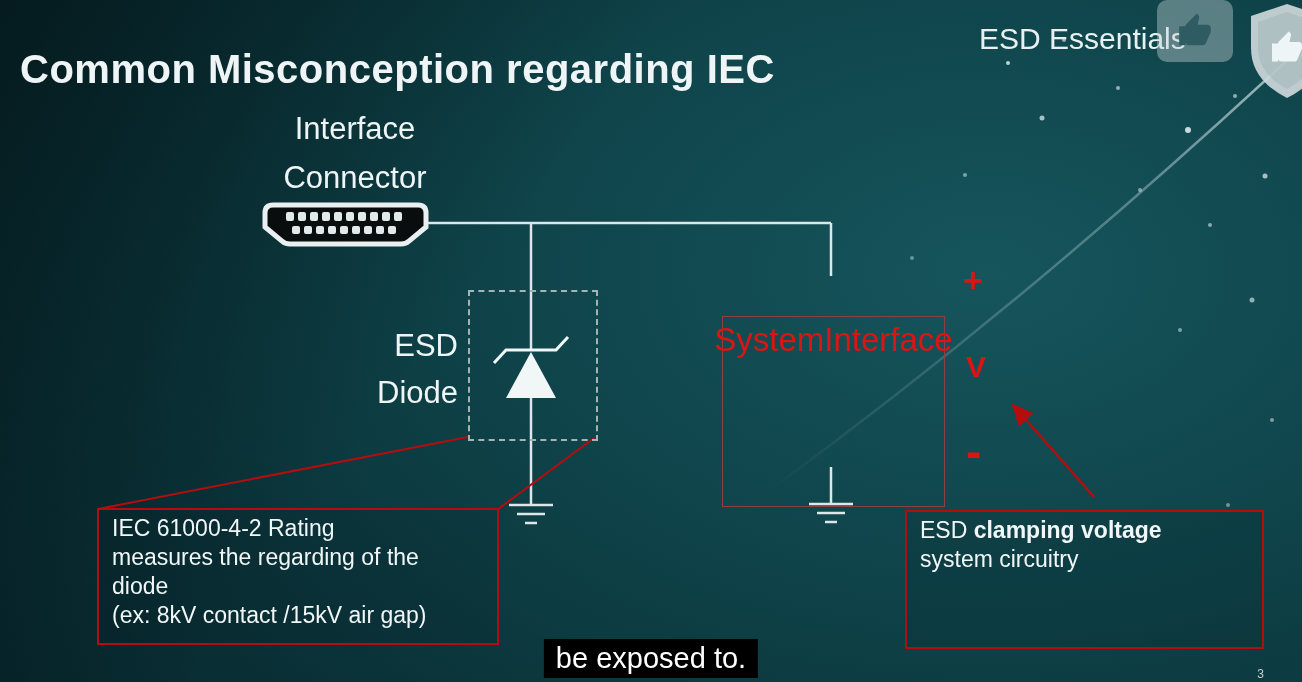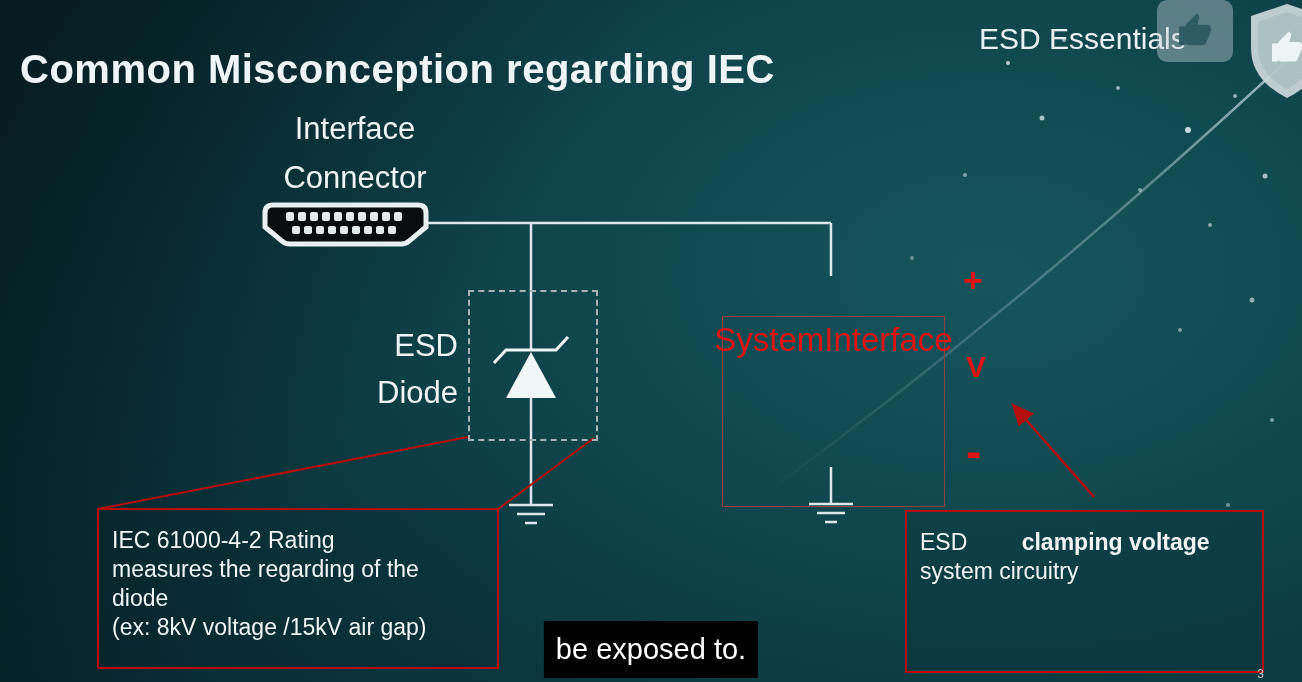--- a/index.html
+++ b/index.html
@@ -24,26 +24,26 @@
     font-size:31px;line-height:47px;color:#eff5f6;}
   .system-box{position:absolute;left:722px;top:277px;width:221px;height:189px;
     border:1px solid #8d4040;display:flex;flex-direction:row;
     align-items:flex-start;justify-content:center;
     font-size:33px;line-height:45px;color:#dc1414;margin-top:39px;}
   .terminal{position:absolute;color:#dc1414;font-weight:bold;}
   .t-plus{left:963px;top:261px;font-size:34px;}
   .t-v{left:966px;top:350px;font-size:30px;}
   .t-minus{left:966px;top:424px;font-size:46px;}
   .callout{position:absolute;border:2px solid #b40d0d;color:#f1f6f7;
-    font-size:23px;line-height:29px;padding:16px 13px;background:rgba(5,28,33,0.15);}
+    font-size:23px;line-height:29px;padding:4px 13px;background:rgba(5,28,33,0.15);}
   .callout-left{left:97px;top:508px;width:372px;height:125px;}
   .callout-right{left:905px;top:510px;width:329px;height:127px;}
-  .callout .bold{font-weight:bold;margin-left:48px;}
+  .callout .bold{font-weight:bold;}
   .caption{position:absolute;left:50%;transform:translateX(-50%);bottom:4px;
-    background:#000;color:#fff;font-size:29px;padding:12px 12px;white-space:nowrap;}
+    background:#000;color:#fff;font-size:29px;padding:3px 12px;white-space:nowrap;}
   .page-num{position:absolute;right:38px;bottom:1px;font-size:12px;color:#c4ced0;}
 </style>
 </head>
 <body>
 
 <div class="slide">
 
   <svg class="fx" width="1302" height="682" viewBox="0 0 1302 682">
     <defs>
       <linearGradient id="trailGrad" x1="0" y1="1" x2="1" y2="0">
@@ -176,21 +176,21 @@
   </div>
 
   <div class="terminal t-plus">+</div>
   <div class="terminal t-v">V</div>
   <div class="terminal t-minus">-</div>
 
   <div class="callout callout-left">
     <div>IEC 61000-4-2 Rating</div>
     <div>measures the regarding of the</div>
     <div>diode</div>
-    <div>(ex: 8kV voltage /15kV air gap)</div>
+    <div>(ex: 8kV contact /15kV air gap)</div>
   </div>
 
   <div class="callout callout-right">
     <div><span>ESD </span><span class="bold">clamping voltage</span></div>
     <div>system circuitry</div>
   </div>
 
   <div class="caption">be exposed to.</div>
 
   <div class="page-num">3</div>

